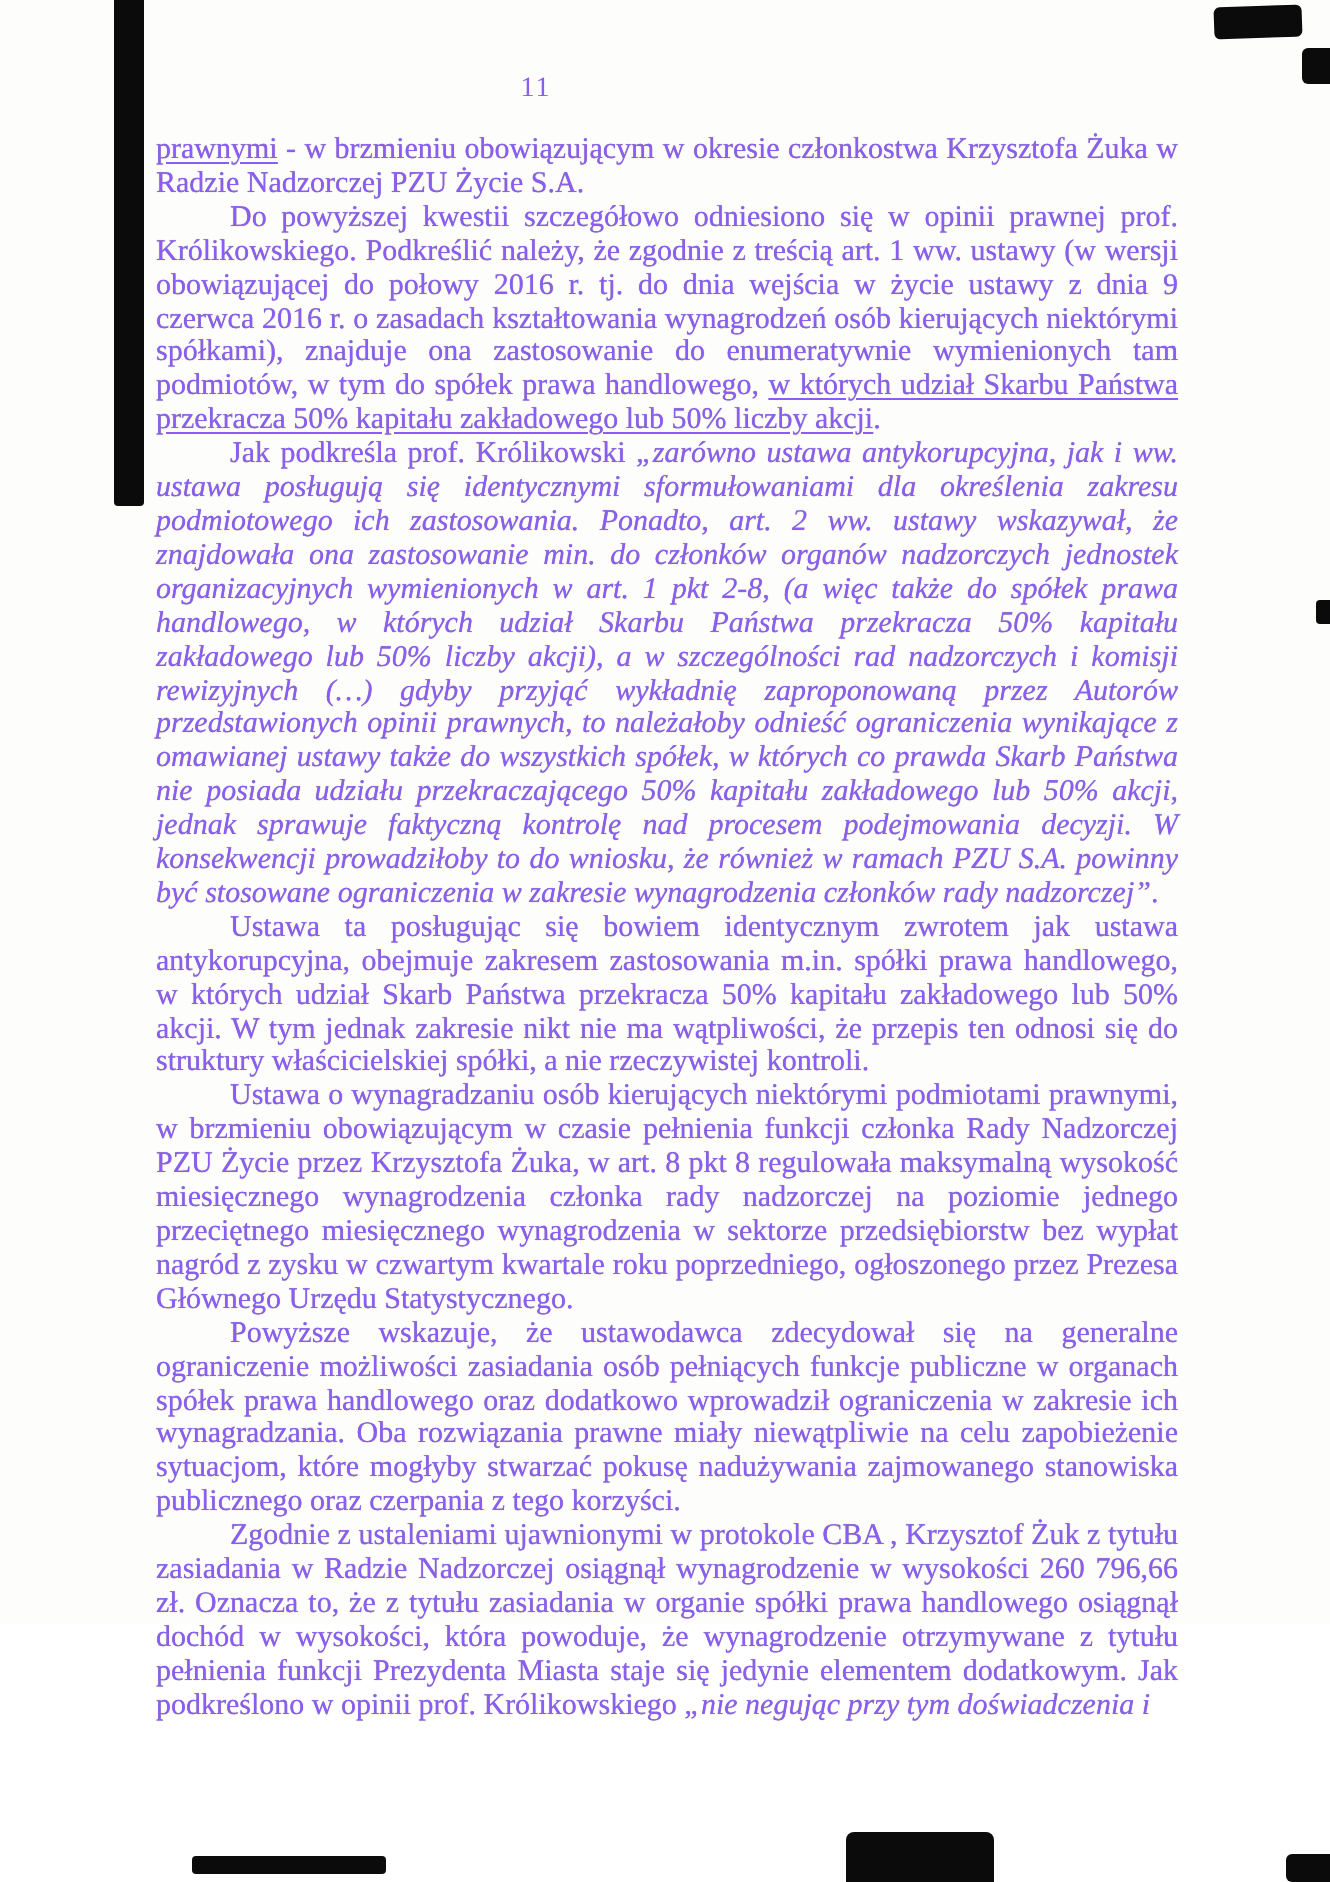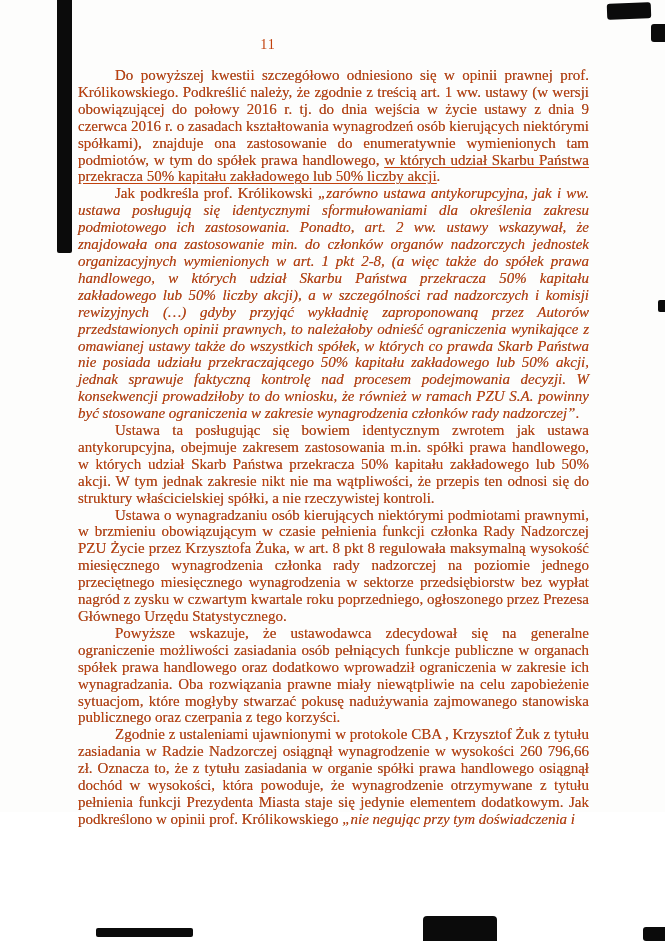--- a/index.html
+++ b/index.html
@@ -6,21 +6,21 @@
   body {
     width: 665px; height: 941px;
     background: #ffffff;
     overflow: hidden;
   }
   .page {
     position: relative;
     width: 665px; height: 812px;
     background: #fdfdfc;
     font-family: "Liberation Serif", "DejaVu Serif", serif;
-    color: #c2410c;
+    color: #8b5cf6;
     text-decoration: underline;
   }
   .page-number {
     position: absolute;
     top: 37px; left: 240px; width: 56px;
     text-align: center;
     font-size: 14px;
     letter-spacing: 1px;
   }
   .text-block {
@@ -46,20 +46,21 @@
   .mark-bottom-blob    { left: 423px; top: 916px;  width: 74px; height: 25px;  border-radius: 4px 4px 0 0; }
   .mark-bottom-right   { left: 643px; top: 927px;  width: 22px; height: 14px;  border-radius: 3px 0 0 3px; }
 </style>
 </head>
 <body>
 
 <div class="page">
   <div class="page-number">11</div>
 
   <div class="text-block">
+      <p class="para"><span class="u">prawnymi</span><span class="n"> - w brzmieniu obowiązującym w okresie członkostwa Krzysztofa Żuka w Radzie Nadzorczej PZU Życie S.A.</span></p>
       <p class="para indent"><span class="n">Do powyższej kwestii szczegółowo odniesiono się w opinii prawnej prof. Królikowskiego. Podkreślić należy, że zgodnie z treścią art. 1 ww. ustawy (w wersji obowiązującej do połowy 2016 r. tj. do dnia wejścia w życie ustawy z dnia 9 czerwca 2016 r. o zasadach kształtowania wynagrodzeń osób kierujących niektórymi spółkami), znajduje ona zastosowanie do enumeratywnie wymienionych tam podmiotów, w tym do spółek prawa handlowego, </span><span class="u">w których udział Skarbu Państwa przekracza 50% kapitału zakładowego lub 50% liczby akcji</span><span class="n">.</span></p>
       <p class="para indent"><span class="n">Jak podkreśla prof. Królikowski </span><span class="i">„zarówno ustawa antykorupcyjna, jak i ww. ustawa posługują się identycznymi sformułowaniami dla określenia zakresu podmiotowego ich zastosowania. Ponadto, art. 2 ww. ustawy wskazywał, że znajdowała ona zastosowanie min. do członków organów nadzorczych jednostek organizacyjnych wymienionych w art. 1 pkt 2-8, (a więc także do spółek prawa handlowego, w których udział Skarbu Państwa przekracza 50% kapitału zakładowego lub 50% liczby akcji), a w szczególności rad nadzorczych i komisji rewizyjnych (…) gdyby przyjąć wykładnię zaproponowaną przez Autorów przedstawionych opinii prawnych, to należałoby odnieść ograniczenia wynikające z omawianej ustawy także do wszystkich spółek, w których co prawda Skarb Państwa nie posiada udziału przekraczającego 50% kapitału zakładowego lub 50% akcji, jednak sprawuje faktyczną kontrolę nad procesem podejmowania decyzji. W konsekwencji prowadziłoby to do wniosku, że również w ramach PZU S.A. powinny być stosowane ograniczenia w zakresie wynagrodzenia członków rady nadzorczej”</span><span class="n">.</span></p>
       <p class="para indent"><span class="n">Ustawa ta posługując się bowiem identycznym zwrotem jak ustawa antykorupcyjna, obejmuje zakresem zastosowania m.in. spółki prawa handlowego, w których udział Skarb Państwa przekracza 50% kapitału zakładowego lub 50% akcji. W tym jednak zakresie nikt nie ma wątpliwości, że przepis ten odnosi się do struktury właścicielskiej spółki, a nie rzeczywistej kontroli.</span></p>
       <p class="para indent"><span class="n">Ustawa o wynagradzaniu osób kierujących niektórymi podmiotami prawnymi, w brzmieniu obowiązującym w czasie pełnienia funkcji członka Rady Nadzorczej PZU Życie przez Krzysztofa Żuka, w art. 8 pkt 8 regulowała maksymalną wysokość miesięcznego wynagrodzenia członka rady nadzorczej na poziomie jednego przeciętnego miesięcznego wynagrodzenia w sektorze przedsiębiorstw bez wypłat nagród z zysku w czwartym kwartale roku poprzedniego, ogłoszonego przez Prezesa Głównego Urzędu Statystycznego.</span></p>
       <p class="para indent"><span class="n">Powyższe wskazuje, że ustawodawca zdecydował się na generalne ograniczenie możliwości zasiadania osób pełniących funkcje publiczne w organach spółek prawa handlowego oraz dodatkowo wprowadził ograniczenia w zakresie ich wynagradzania. Oba rozwiązania prawne miały niewątpliwie na celu zapobieżenie sytuacjom, które mogłyby stwarzać pokusę nadużywania zajmowanego stanowiska publicznego oraz czerpania z tego korzyści.</span></p>
       <p class="para indent"><span class="n">Zgodnie z ustaleniami ujawnionymi w protokole CBA , Krzysztof Żuk z tytułu zasiadania w Radzie Nadzorczej osiągnął wynagrodzenie w wysokości 260 796,66 zł. Oznacza to, że z tytułu zasiadania w organie spółki prawa handlowego osiągnął dochód w wysokości, która powoduje, że wynagrodzenie otrzymywane z tytułu pełnienia funkcji Prezydenta Miasta staje się jedynie elementem dodatkowym. Jak podkreślono w opinii prof. Królikowskiego </span><span class="i">„nie negując przy tym doświadczenia i</span></p>
     </div>
 
   <div class="mark mark-bar-left"></div>
   <div class="mark mark-top-right-blob"></div>

